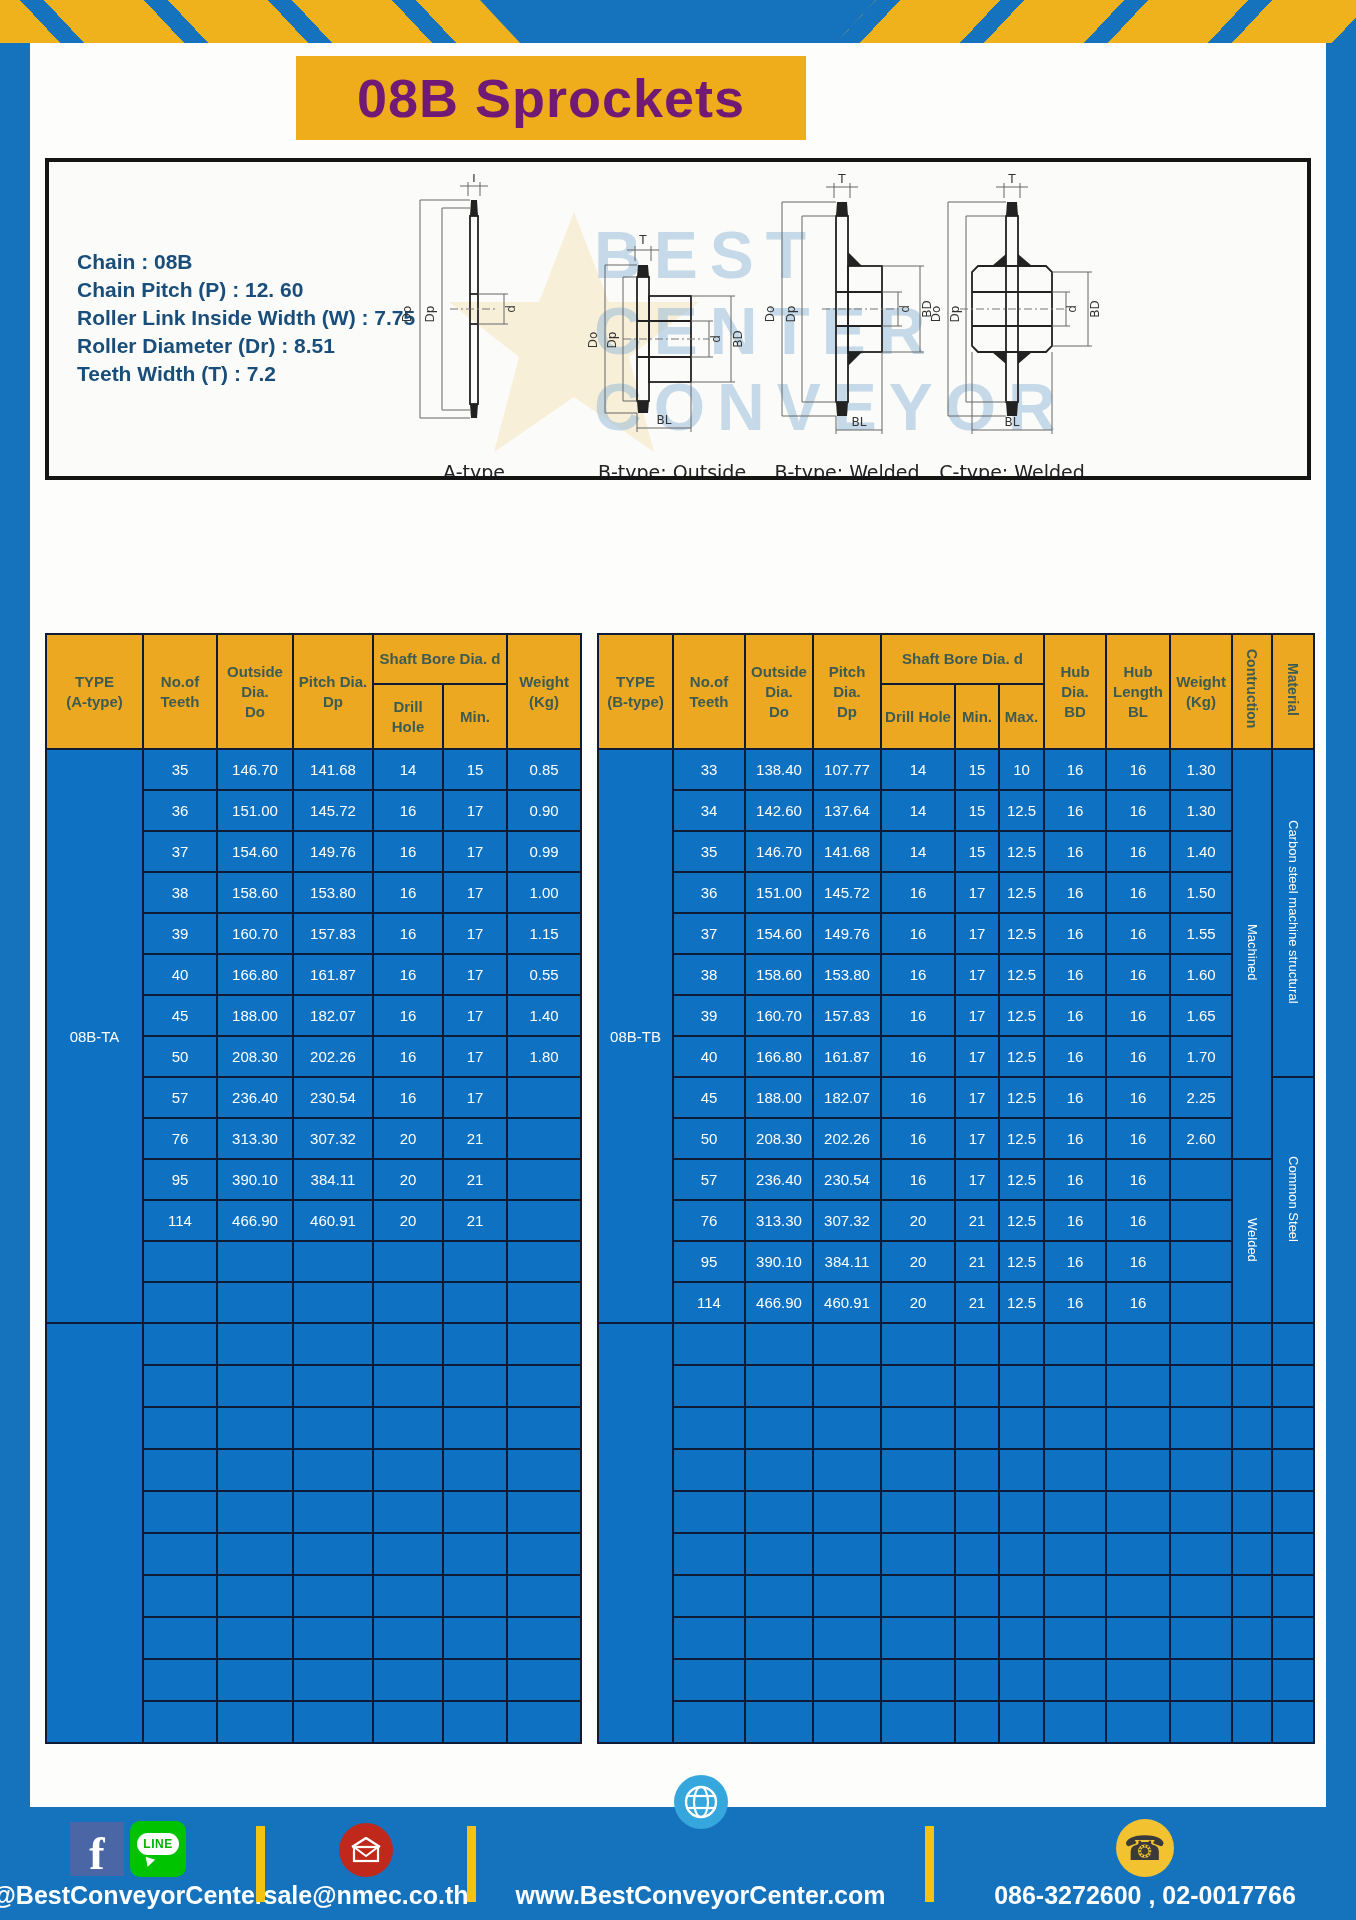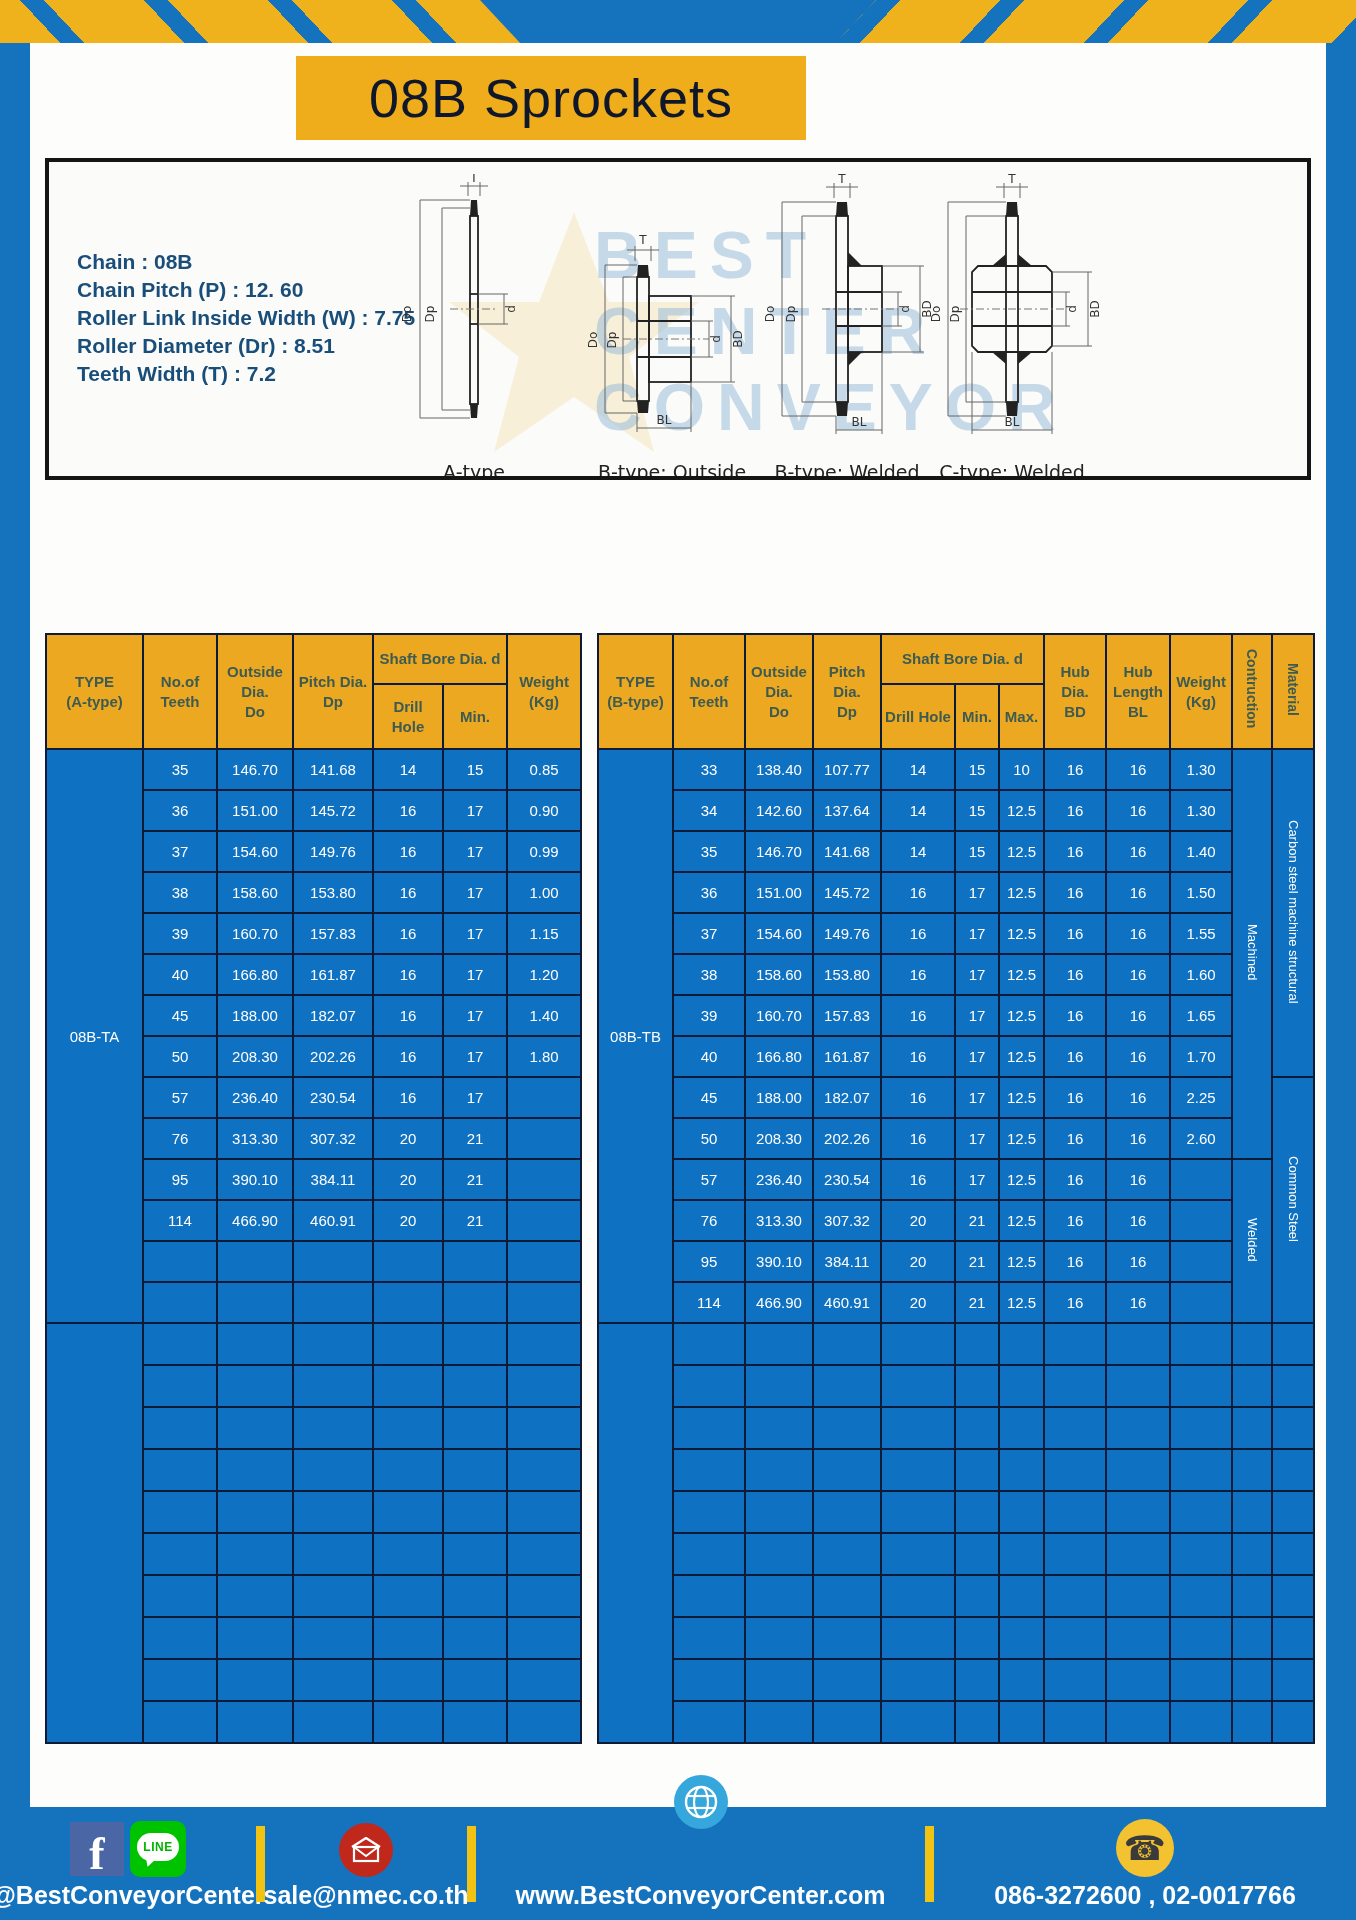--- a/index.html
+++ b/index.html
@@ -9,21 +9,21 @@
   
   .top-bar{position:absolute;left:0;top:0;width:1356px;height:43px;background:#1573BE;overflow:hidden;}
   .stripes{position:absolute;top:-10px;height:63px;width:560px;}
   .stripes.left{left:-60px;transform:skewX(43deg);
     background:repeating-linear-gradient(90deg,#EFB11C 0 100px,transparent 100px 124px);}
   .stripes.right{right:-60px;transform:skewX(-43deg);
     background:repeating-linear-gradient(90deg,transparent 0 24px,#EFB11C 24px 124px);}
   
   .title-box{position:absolute;left:296px;top:56px;width:510px;height:84px;background:#EFAC1B;
     display:flex;align-items:center;justify-content:center;}
-  .title-box span{font-size:54px;font-weight:normal;color:#0f172a;letter-spacing:1px;}
+  .title-box span{font-size:54px;font-weight:bold;color:#701a75;letter-spacing:1px;}
   
   .diagram-box{position:absolute;left:45px;top:158px;width:1266px;height:322px;background:#FBFBF9;
     border:4px solid #151515;box-sizing:border-box;overflow:hidden;}
   .watermark{position:absolute;left:545px;top:55px;color:rgba(144,184,216,0.5);
     font-weight:bold;font-size:66px;letter-spacing:12px;line-height:76px;pointer-events:none;}
   .wm-logo{position:absolute;left:400px;top:50px;width:250px;height:240px;opacity:.55;pointer-events:none;}
   .specs{position:absolute;left:28px;top:86px;color:#1A4E7A;font-weight:bold;font-size:21px;line-height:28px;}
   .fig{position:absolute;top:12px;width:190px;height:300px;text-align:center;}
   .fig svg{display:block;margin:0 auto;}
   .fig .caption{font-family:"DejaVu Sans",sans-serif;font-size:19px;color:#222;margin-top:15px;}
@@ -50,21 +50,21 @@
     display:flex;align-items:stretch;}
   .f-sec{display:flex;flex-direction:column;align-items:center;justify-content:flex-end;
     padding-bottom:10px;box-sizing:border-box;}
   .f-sec .icons{display:flex;gap:6px;align-items:center;margin-bottom:4px;}
   .f-text{color:#FFF;font-weight:bold;font-size:25px;white-space:nowrap;}
   .f-div{width:9px;height:76px;background:#F2C313;align-self:center;}
   .icon-fb{width:54px;height:54px;background:#4A66A4;display:flex;align-items:flex-end;
     justify-content:center;}
   .icon-fb span{color:#FFF;font-weight:800;font-size:46px;line-height:44px;font-family:"Liberation Serif",serif;}
   .icon-line{width:56px;height:56px;background:#00C300;border-radius:10px;position:relative;}
-  .icon-line .bubble{position:absolute;left:7px;top:12px;width:42px;height:28px;background:#FFF;
+  .icon-line .bubble{position:absolute;left:7px;top:12px;width:42px;height:22px;background:#FFF;
     border-radius:14px;display:flex;align-items:center;justify-content:center;}
   .icon-line .bubble span{color:#00B300;font-size:12px;font-weight:bold;letter-spacing:.5px;}
   .icon-line .tail{position:absolute;left:14px;top:37px;width:0;height:0;
     border-left:5px solid transparent;border-right:5px solid transparent;border-top:9px solid #FFF;
     transform:rotate(18deg);}
   .icon-round{width:54px;height:54px;border-radius:50%;display:flex;align-items:center;justify-content:center;}
   .icon-mail{background:#C0281C;}
   .icon-globe{background:#35A7DC;}
   .icon-phone{background:#F2C230;width:58px;height:58px;}
   .icon-phone span{font-size:34px;color:#3A3A3A;line-height:1;font-family:"DejaVu Sans",sans-serif;}
@@ -328,21 +328,21 @@
         <td>16</td>
         <td>17</td>
         <td>1.15</td>
       </tr>
       <tr class="data-row">
         <td>40</td>
         <td>166.80</td>
         <td>161.87</td>
         <td>16</td>
         <td>17</td>
-        <td>1.20</td>
+        <td>0.55</td>
       </tr>
       <tr class="data-row">
         <td>45</td>
         <td>188.00</td>
         <td>182.07</td>
         <td>16</td>
         <td>17</td>
         <td>1.40</td>
       </tr>
       <tr class="data-row">

